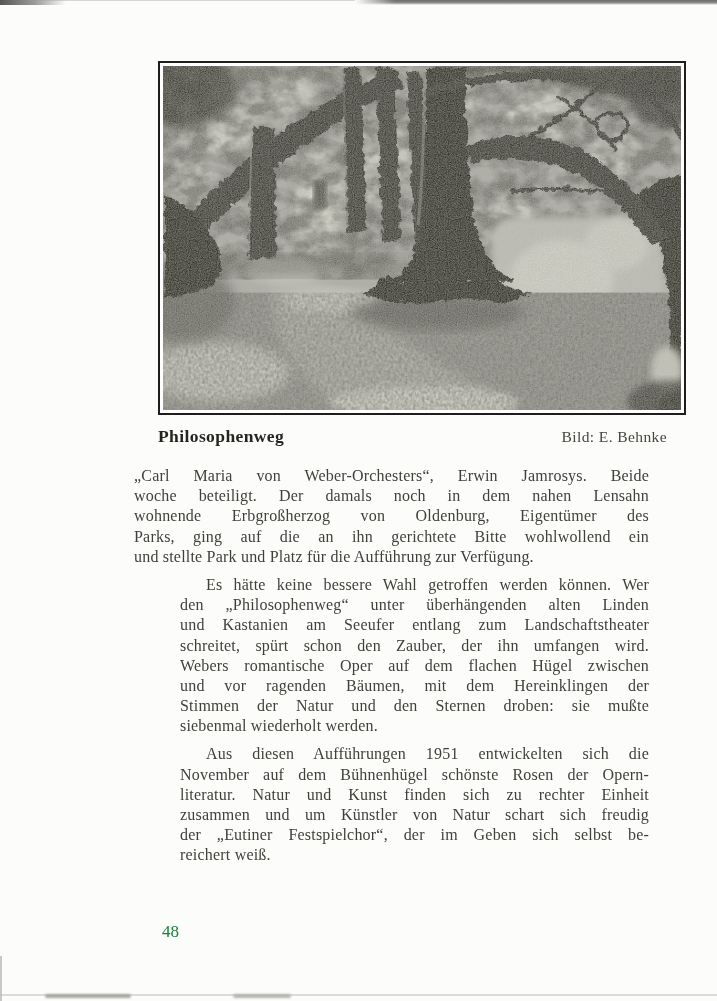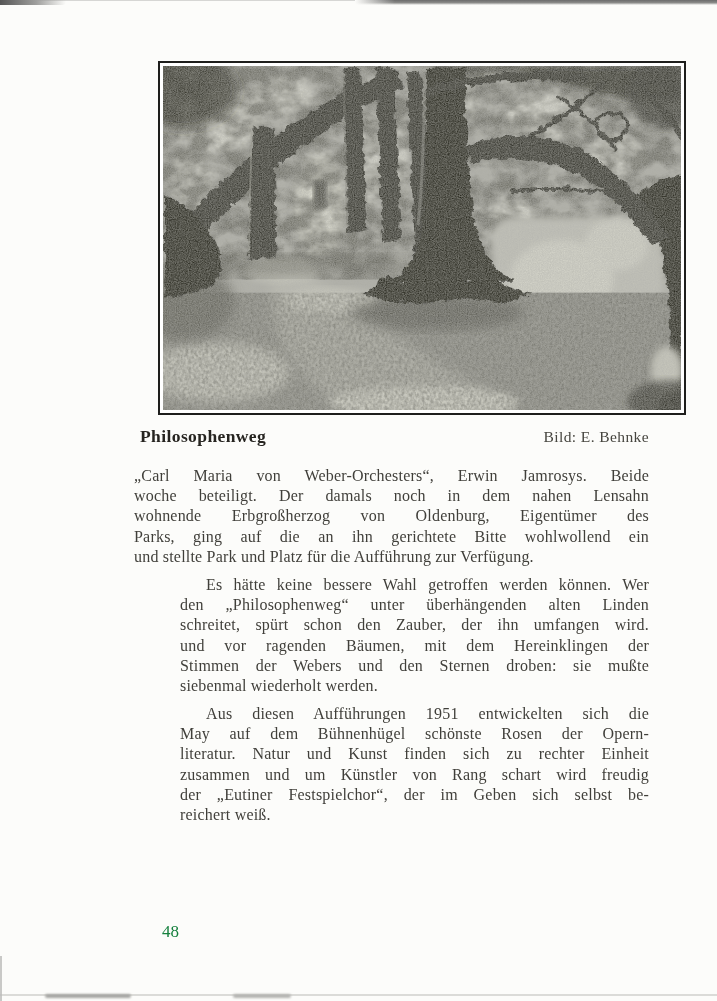--- a/index.html
+++ b/index.html
@@ -41,21 +41,21 @@
     --ph-ground:#8f8f87; --ph-grl:#c7c7bc; --ph-path:#d0d0c4;
   }
   .f-base{fill:var(--ph-base);} .f-dkfol{fill:var(--ph-dkfol);} .f-deep{fill:var(--ph-deep);}
   .f-trunk{fill:var(--ph-trunk);} .f-hl{fill:var(--ph-hl);} .f-lake{fill:var(--ph-lake);}
   .f-lakeb{fill:var(--ph-lakeb);} .f-ground{fill:var(--ph-ground);} .f-grl{fill:var(--ph-grl);}
   .f-path{fill:var(--ph-path);}
   .s-trunk{stroke:var(--ph-trunk);fill:none;stroke-linecap:round;}
   .w3{stroke-width:3;} .w4{stroke-width:4;} .w5{stroke-width:5;} .w7{stroke-width:7;} .w9{stroke-width:9;}
 
   
-  .caption-row{position:absolute;left:140px;top:426px;width:509px;display:flex;justify-content:space-between;align-items:baseline;}
+  .caption-row{position:absolute;left:158px;top:426px;width:509px;display:flex;justify-content:space-between;align-items:baseline;}
   .caption-title{font-weight:bold;font-size:17.5px;color:#262420;letter-spacing:.4px;}
   .caption-credit{font-size:15.5px;color:#46453f;letter-spacing:.4px;margin-left:7px;}
 
   
   .body-text{position:absolute;left:134px;top:466px;width:515px;font-size:16px;color:#403f3a;}
   .para{margin:0 0 0 0;}
   .para + .para{margin-top:8px;margin-left:46px;}
   .line{height:20.2px;line-height:20.2px;text-align:justify;text-align-last:justify;letter-spacing:.2px;}
   .line.last{text-align-last:left;}
   .line.indent{padding-left:26px;}
@@ -189,30 +189,32 @@
       <div class="para">
         <div class="line">„Carl Maria von Weber-Orchesters“, Erwin Jamrosys. Beide</div>
         <div class="line">woche beteiligt. Der damals noch in dem nahen Lensahn</div>
         <div class="line">wohnende Erbgroßherzog von Oldenburg, Eigentümer des</div>
         <div class="line">Parks, ging auf die an ihn gerichtete Bitte wohlwollend ein</div>
         <div class="line last">und stellte Park und Platz für die Aufführung zur Verfügung.</div>
       </div>
       <div class="para">
         <div class="line indent">Es hätte keine bessere Wahl getroffen werden können. Wer</div>
         <div class="line">den „Philosophenweg“ unter überhängenden alten Linden</div>
+        <div class="line">und Kastanien am Seeufer entlang zum Landschaftstheater</div>
         <div class="line">schreitet, spürt schon den Zauber, der ihn umfangen wird.</div>
+        <div class="line">Webers romantische Oper auf dem flachen Hügel zwischen</div>
         <div class="line">und vor ragenden Bäumen, mit dem Hereinklingen der</div>
-        <div class="line">Stimmen der Webers und den Sternen droben: sie mußte</div>
+        <div class="line">Stimmen der Natur und den Sternen droben: sie mußte</div>
         <div class="line last">siebenmal wiederholt werden.</div>
       </div>
       <div class="para">
         <div class="line indent">Aus diesen Aufführungen 1951 entwickelten sich die</div>
-        <div class="line">May auf dem Bühnenhügel schönste Rosen der Opern-</div>
+        <div class="line">November auf dem Bühnenhügel schönste Rosen der Opern-</div>
         <div class="line">literatur. Natur und Kunst finden sich zu rechter Einheit</div>
-        <div class="line">zusammen und um Künstler von Rang schart wird freudig</div>
+        <div class="line">zusammen und um Künstler von Natur schart sich freudig</div>
         <div class="line">der „Eutiner Festspielchor“, der im Geben sich selbst be-</div>
         <div class="line last">reichert weiß.</div>
       </div>
     </div>
 
   <div class="page-number">48</div>
 
   <div class="edge-bottom-hairline"></div>
   <div class="edge-bottom-smudge1"></div>
   <div class="edge-bottom-smudge2"></div>

